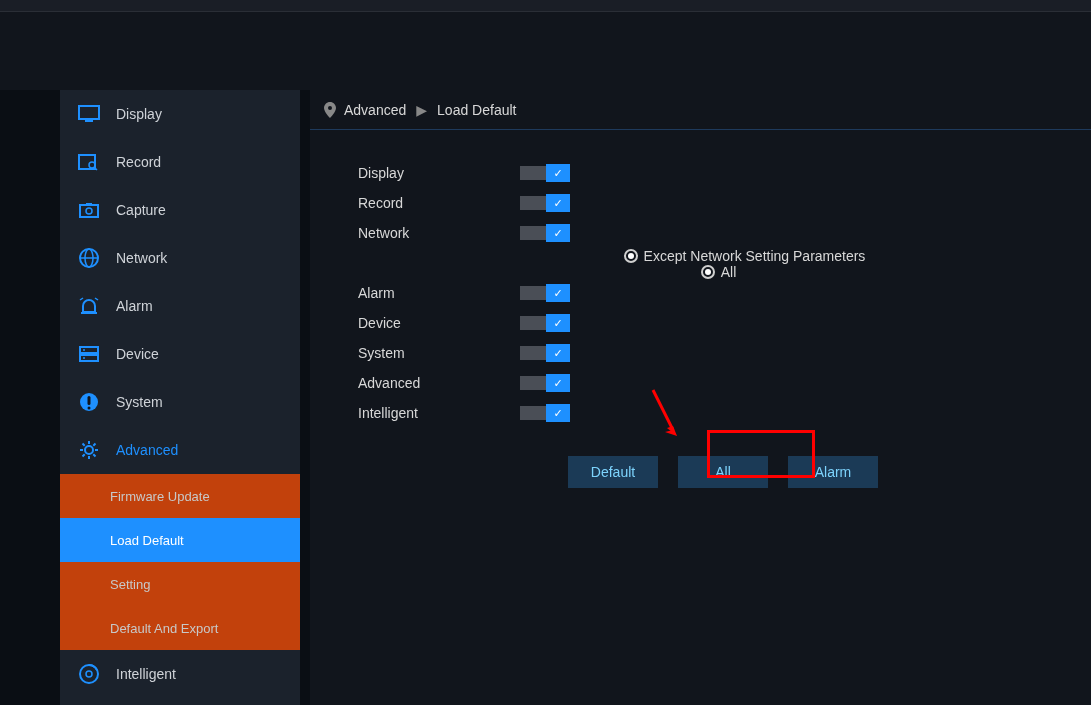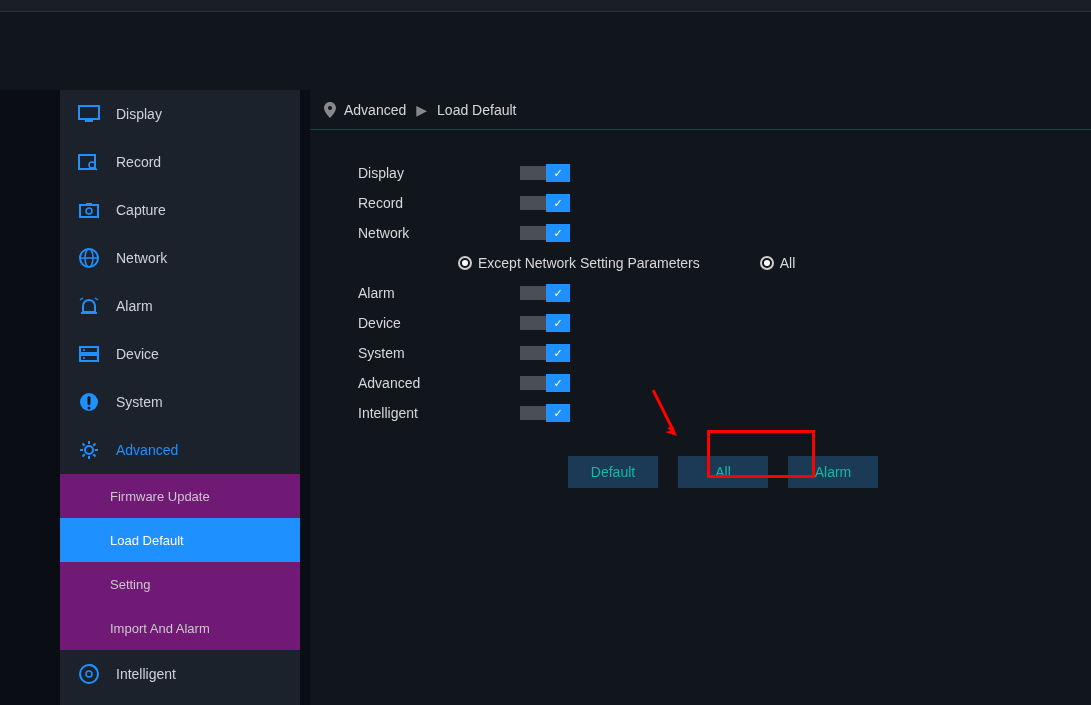--- a/index.html
+++ b/index.html
@@ -44,21 +44,21 @@
   .sidebar-item .icon {
     width: 22px;
     height: 22px;
     margin-right: 16px;
     display: flex;
     align-items: center;
     justify-content: center;
     color: #1e90ff;
   }
   .sidebar-sub {
-    background: #701a75;
+    background: #c2410c;
   }
   .sidebar-sub .sub-item {
     height: 44px;
     display: flex;
     align-items: center;
     padding-left: 50px;
     color: #c8c8c8;
     cursor: pointer;
     font-size: 13px;
   }
@@ -122,20 +122,21 @@
     align-items: center;
     justify-content: center;
     color: #fff;
     font-size: 11px;
   }
   .radio-row {
     display: flex;
     align-items: center;
     height: 30px;
     padding-left: 48px;
+    flex-direction: column;
   }
   .radio-group {
     display: flex;
     align-items: center;
   }
   .radio {
     width: 14px;
     height: 14px;
     border-radius: 50%;
     border: 2px solid #cfcfcf;
@@ -161,21 +162,21 @@
   .button-row {
     display: flex;
     margin-top: 28px;
     margin-left: 210px;
     gap: 20px;
   }
   .btn {
     width: 90px;
     height: 32px;
     background: #1b3a56;
-    color: #14b8a6;
+    color: #7dd3fc;
     display: flex;
     align-items: center;
     justify-content: center;
     cursor: pointer;
     font-size: 14px;
   }
   .highlight-box {
     position: absolute;
     border: 3px solid #ff0000;
     top: 340px;
@@ -293,21 +294,21 @@
       <div class="sub-item">
         <span>Firmware Update</span>
       </div>
       <div class="sub-item active">
         <span>Load Default</span>
       </div>
       <div class="sub-item">
         <span>Setting</span>
       </div>
       <div class="sub-item">
-        <span>Import And Alarm</span>
+        <span>Default And Export</span>
       </div>
     </div>
 
     <div class="sidebar-item">
       <span class="icon">
         <svg width="22" height="22" viewBox="0 0 22 22">
             <circle cx="11" cy="11" r="9" fill="none" stroke="#1e90ff" stroke-width="2"></circle>
             <circle cx="11" cy="11" r="3" fill="none" stroke="#1e90ff" stroke-width="1.5"></circle>
             <path d="M11 2 A9 9 0 0 1 19 7" fill="none" stroke="#1e90ff" stroke-width="2"></path>
           </svg>

